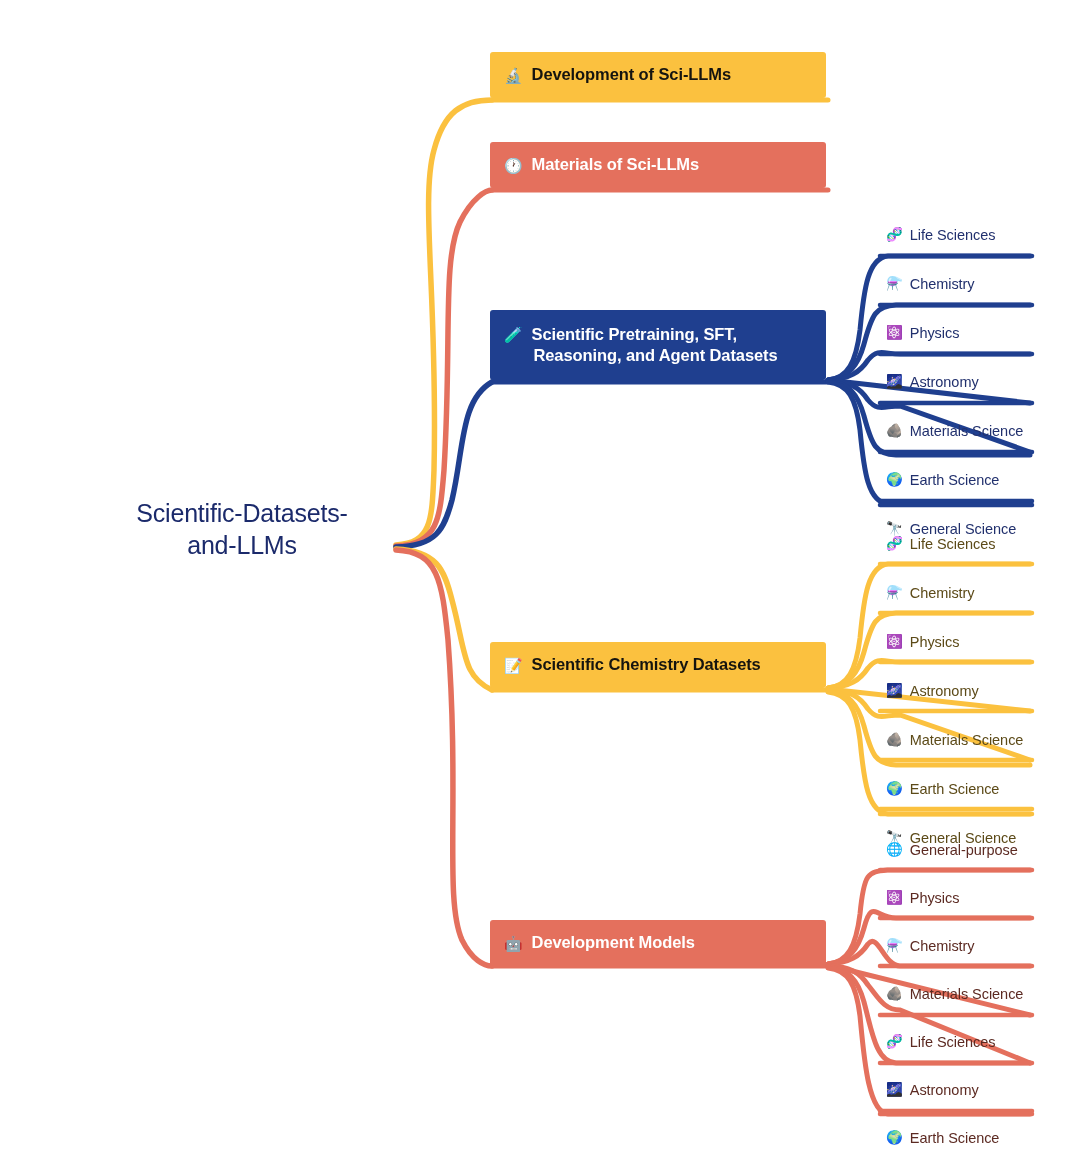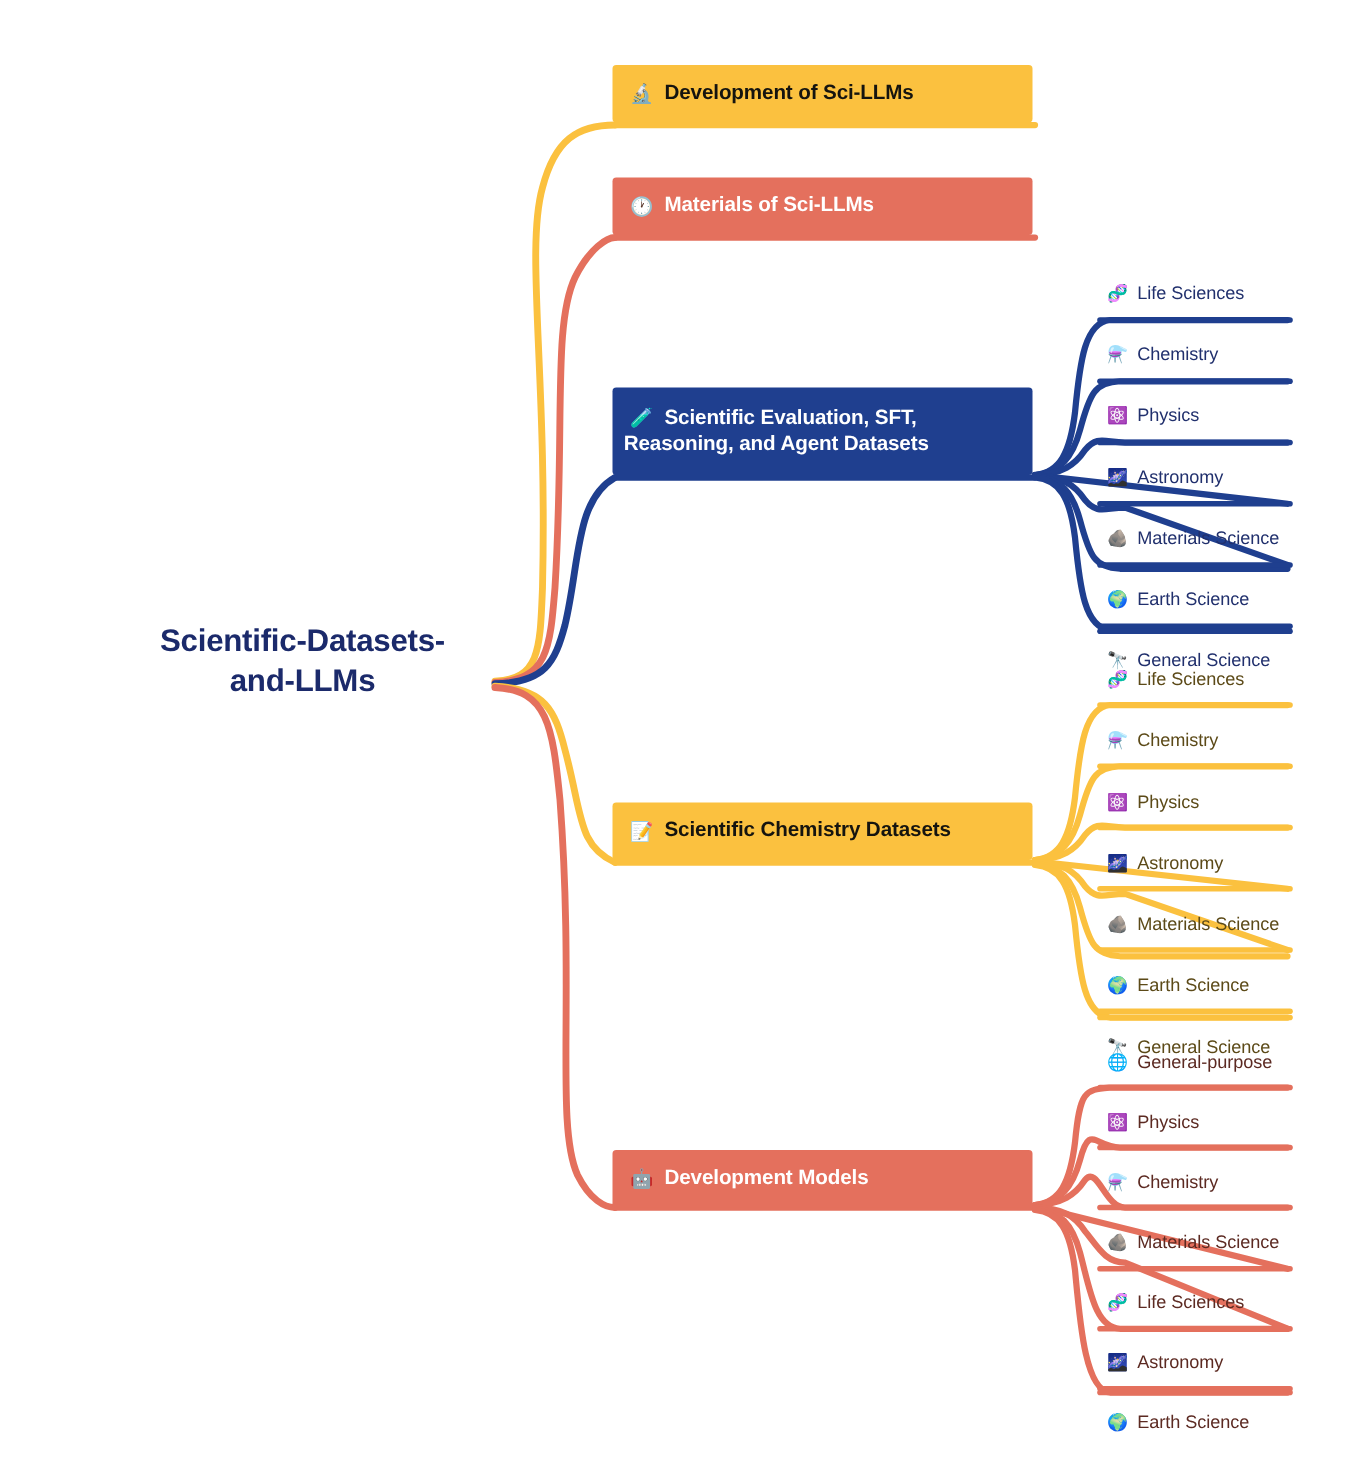--- a/index.html
+++ b/index.html
@@ -29,21 +29,21 @@
 
   
   .root-node {
     position: absolute;
     left: 92px;
     top: 497px;
     width: 300px;
     text-align: center;
     color: #1b2a6b;
     font-size: 25px;
-    font-weight: bold;
+    font-weight: normal;
     line-height: 1.28;
     letter-spacing: -0.2px;
   }
 
   
   .branch-box {
     position: absolute;
     display: flex;
     align-items: center;
     box-sizing: border-box;
@@ -185,23 +185,23 @@
 
   <div class="branch-box bx-red" style="left:490px; top:142px; width:336px; height:46px;">
     <span class="bx-icon">🕐</span>
     <span class="bx-label">Materials of Sci-LLMs</span>
   </div>
 
   <div class="branch-box bx-blue" style="left:490px; top:310px; width:336px; height:70px; align-items:center;">
     <div style="display:flex; flex-direction:column; justify-content:center; width:100%;">
       <div style="display:flex; align-items:center;">
         <span class="bx-icon">🧪</span>
-        <span class="bx-label">Scientific Evaluation, SFT,</span>
+        <span class="bx-label">Scientific Pretraining, SFT,</span>
       </div>
-      <div class="bx-label" style="margin-left:-5px;">Reasoning, and Agent Datasets</div>
+      <div class="bx-label" style="margin-left:-5px;text-align:center;">Reasoning, and Agent Datasets</div>
     </div>
   </div>
 
   <div class="branch-box bx-yellow" style="left:490px; top:642px; width:336px; height:46px;">
     <span class="bx-icon">📝</span>
     <span class="bx-label">Scientific Chemistry Datasets</span>
   </div>
 
   <div class="branch-box bx-red" style="left:490px; top:920px; width:336px; height:46px;">
     <span class="bx-icon">🤖</span>

